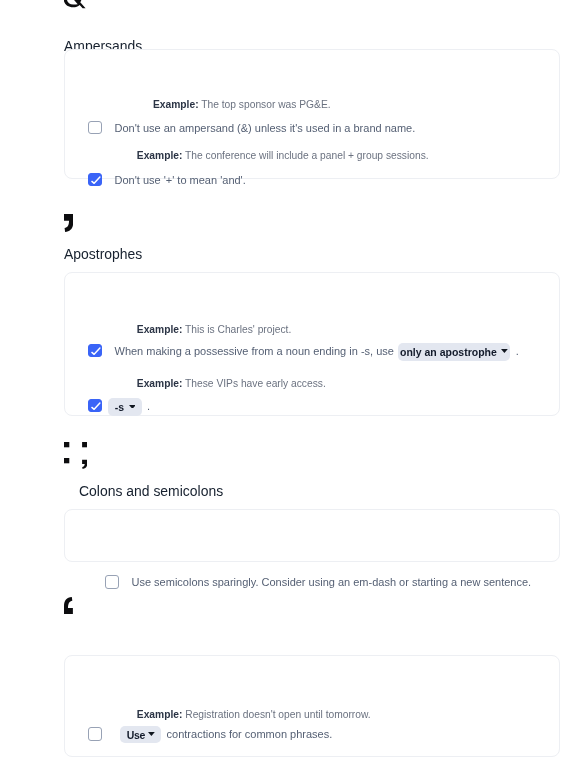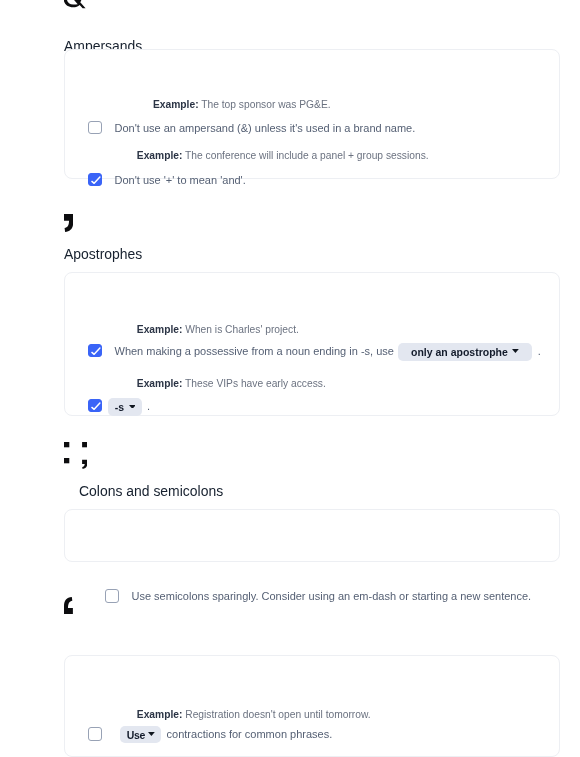--- a/index.html
+++ b/index.html
@@ -15,21 +15,21 @@
   .sec-title { position:absolute; left:64px; font-size:13.95px; color:#16202e; font-weight:400; line-height:1; }
   .card { position:absolute; left:64px; width:496px; border:1px solid #edeff3; border-radius:8px; background:#fff; }
   .rule { position:absolute; display:flex; align-items:center; white-space:nowrap;margin-top:48px; }
   .cb { width:13.5px; height:13.5px; border-radius:3px; border:1.25px solid #98a2b5; background:#fff; flex:none; position:relative; }
   .cb.on { background:#3a64f7; border-color:#3a64f7; }
   .cb svg { position:absolute; left:0; top:0; display:none; }
   .cb.on svg { display:block; }
   .rtxt { font-size:11px; color:#545f73; margin-left:13px; }
   .ex { position:absolute; font-size:10.25px; color:#6b7280; white-space:nowrap; line-height:1; }
   .ex b { color:#2b3445; font-weight:700; }
-  .pill { display:inline-flex; align-items:center; background:#e3e7f0; border-radius:5px; padding:0 13px; height:17.5px; font-size:10.5px; font-weight:700; color:#131b2b; margin:0 4.5px; }
+  .pill { display:inline-flex; align-items:center; background:#e3e7f0; border-radius:5px; padding:0 2px; height:17.5px; font-size:10.5px; font-weight:700; color:#131b2b; margin:0 4.5px; }
   .caret { margin-left:4.4px; display:flex; align-items:center; position:relative; top:-0.6px; }
 </style>
 </head>
 <body>
 
 <div class="page">
 
   <svg class="glyph-svg" style="left:63.8px;top:-19.8px" width="22" height="28.8" viewBox="0 0 26 34" aria-label="&amp;">
       <path d="M 25.5 33.5 L 19.2 26.2 C 20.7 23.9 21.5 21.1 21.6 18.0 L 17.2 18.0 C 17.1 19.9 16.8 21.5 16.2 22.8 L 10.0 15.6 C 13.7 13.6 15.9 11.3 15.9 7.8 C 15.9 3.2 12.6 0 8.2 0 C 3.7 0 0.5 3.3 0.5 7.9 C 0.5 10.2 1.5 12.4 3.3 14.6 C 0.8 16.5 -0.4 19.0 -0.4 22.2 C -0.4 28.3 4.2 32.3 10.8 32.3 C 14.0 32.3 16.6 31.3 18.5 29.5 L 22.0 33.5 Z M 8.2 3.8 C 10.4 3.8 11.8 5.4 11.8 7.7 C 11.8 9.8 10.6 11.2 7.7 12.8 C 5.6 10.7 4.6 9.2 4.6 7.7 C 4.6 5.4 6.0 3.8 8.2 3.8 Z M 10.9 29.0 C 6.3 29.0 3.4 26.2 3.4 22.2 C 3.4 20.0 4.3 18.4 6.4 17.2 L 16.2 28.6 C 14.8 28.9 13.0 29.0 10.9 29.0 Z" fill="#0d0d0f"></path>
     </svg>
@@ -66,21 +66,21 @@
       <span class="pill" style="margin-left:4.1px;position:relative;top:1.3px">
           <span>only an apostrophe</span>
           <span class="caret">
             <svg width="6.8" height="3.9" viewBox="0 0 6.8 3.9">
               <path d="M0 0 L6.8 0 L3.4 3.9 Z" fill="#10161f"></path>
             </svg>
           </span>
         </span>
       <span class="rtxt" style="margin-left:1.2px">.</span>
     </div>
-    <div class="ex" style="left:71.8px;top:51.8px;"><b>Example:</b> <span>When is Charles' project.</span></div>
+    <div class="ex" style="left:71.8px;top:51.8px;"><b>Example:</b> <span>This is Charles' project.</span></div>
     <div class="rule" style="left:23px;top:75.5px;">
       <span class="cb on">
           <svg width="13.5" height="13.5" viewBox="0 0 13.5 13.5">
             <path d="M2.9 7.4 L5.15 9.35 L10.9 3.0" fill="none" stroke="#fff" stroke-width="1.45" stroke-linecap="round" stroke-linejoin="round"></path>
           </svg>
         </span>
       <span class="pill" style="margin-left:6.2px;padding-left:7.1px;padding-right:7.1px;position:relative;top:1.5px">
           <span>-s</span>
           <span class="caret">
             <svg width="6.8" height="3.9" viewBox="0 0 6.8 3.9">
@@ -94,21 +94,21 @@
   </div>
 
   <svg class="glyph-svg" style="left:64.1px;top:441.9px" width="23.3" height="27" viewBox="0 0 23.3 27" aria-label=":;">
       <rect x="0" y="0" width="5.3" height="5.3" fill="#0d0d0f"></rect>
       <rect x="0" y="16" width="5.3" height="5.3" fill="#0d0d0f"></rect>
       <rect x="18.1" y="0" width="5.3" height="5.3" fill="#0d0d0f"></rect>
       <path d="M18.1 17.8 H23.3 V22 C23.3 25 21.4 26.6 18.6 27 L18.2 25.1 C19.8 24.7 20.6 23.8 20.7 22 H18.1 Z" fill="#0d0d0f"></path>
     </svg>
   <div class="sec-title" style="top:484.9px;margin-left:15px;">Colons and semicolons</div>
   <div class="card" style="top:509.3px;height:52.7px;">
-    <div class="rule" style="left:23px;top:31px;padding-left:17px;">
+    <div class="rule" style="left:23px;top:17px;padding-left:17px;">
       <span class="cb"></span>
       <span class="rtxt">Use semicolons sparingly. Consider using an em-dash or starting a new sentence.</span>
     </div>
   </div>
 
   <svg class="glyph-svg" style="left:64.3px;top:596.9px" width="8.9" height="17.4" viewBox="0 0 9.2 18" aria-label="‘">
       <g transform="rotate(180 4.6 9)">
         <path d="M0 0 H9.2 V8.6 C9.2 14.6 6.4 17.4 1.1 18 L0.6 14.0 C3.6 13.5 5.0 11.3 5.05 6.7 H0 Z" fill="#0d0d0f"></path>
       </g>
     </svg>

